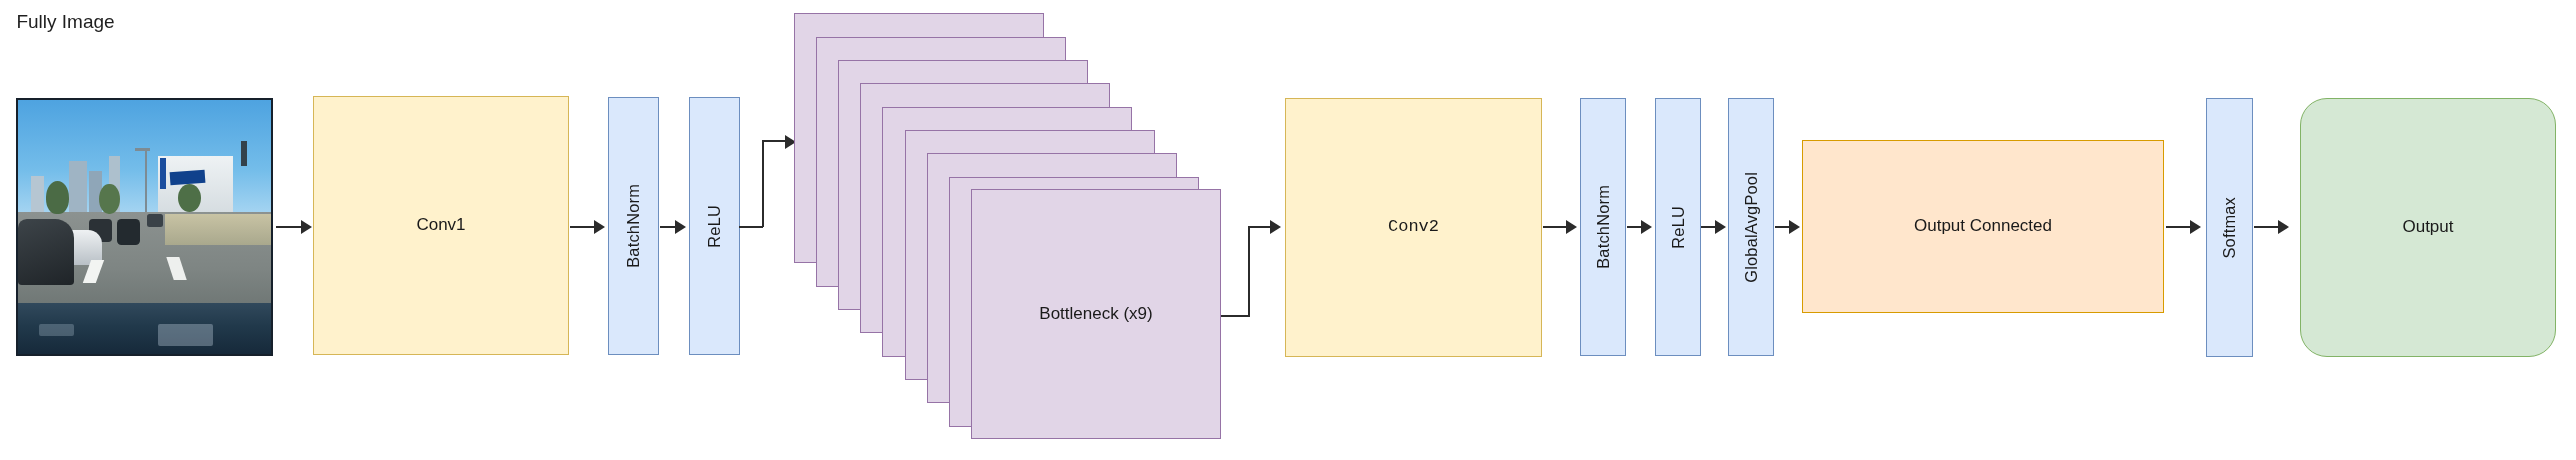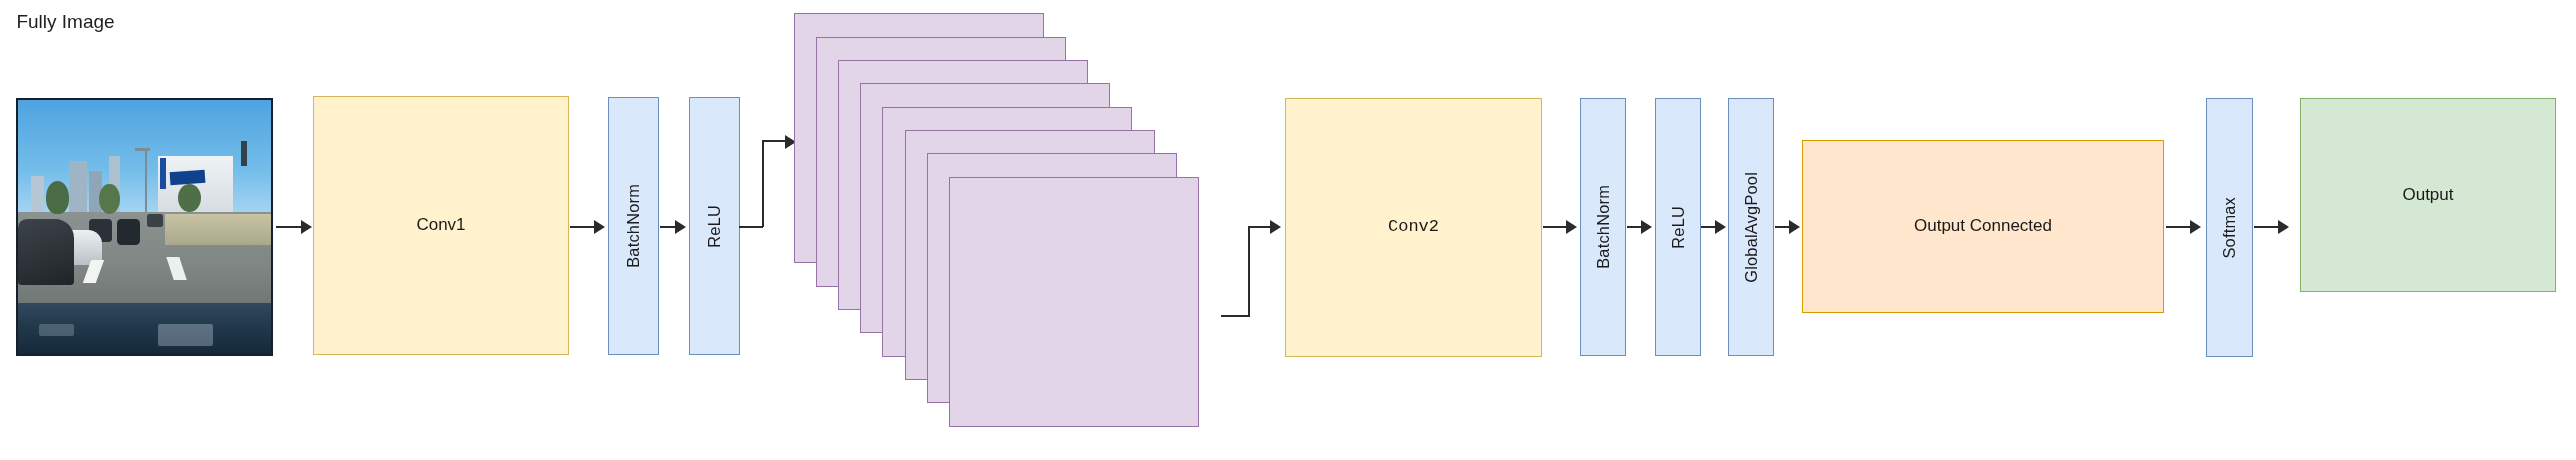--- a/index.html
+++ b/index.html
@@ -133,20 +133,23 @@
 
   <div id="bottleneck-stack">
     <div class="bn-card" style="left:0px;top:0px;"></div>
     <div class="bn-card" style="left:22px;top:23.4px;"></div>
     <div class="bn-card" style="left:44px;top:47px;"></div>
     <div class="bn-card" style="left:66px;top:70px;"></div>
     <div class="bn-card" style="left:88px;top:94px;"></div>
     <div class="bn-card" style="left:111px;top:117px;"></div>
     <div class="bn-card" style="left:133px;top:140px;"></div>
     <div class="bn-card" style="left:155px;top:164px;"></div>
+    <div class="bn-card" style="left:177px;top:176px;">
+      <span class="lbl">Bottleneck (x9)</span>
+    </div>
   </div>
 
   <div class="conn h" style="left:1221px;top:315px;width:29px;"></div>
   <div class="conn v" style="left:1248px;top:226px;height:91px;"></div>
   <div class="conn h" style="left:1248px;top:226px;width:25px;"></div>
   <div class="arrow" style="left:1270px;top:220px;"></div>
 
   <div class="node p-yellow" style="left:1285px;top:98px;width:257px;height:259px;font-family:Liberation Mono, monospace;">
     <span class="lbl">Conv2</span>
   </div>
@@ -182,18 +185,18 @@
   <div class="conn h" style="left:2166px;top:226px;width:26.5px;"></div>
   <div class="arrow" style="left:2190px;top:220px;"></div>
 
   <div class="node p-blue vert" style="left:2206px;top:98px;width:47px;height:259px;">
     <span class="lbl">Softmax</span>
   </div>
 
   <div class="conn h" style="left:2254px;top:226px;width:26.5px;"></div>
   <div class="arrow" style="left:2278px;top:220px;"></div>
 
-  <div class="node p-green" style="left:2300px;top:98px;width:256px;height:194px;">
+  <div class="node p-green" style="left:2300px;top:98px;width:256px;height:259px;border-radius:27px;">
     <span class="lbl">Output</span>
   </div>
 
 </div>
 
 
 </body></html>

